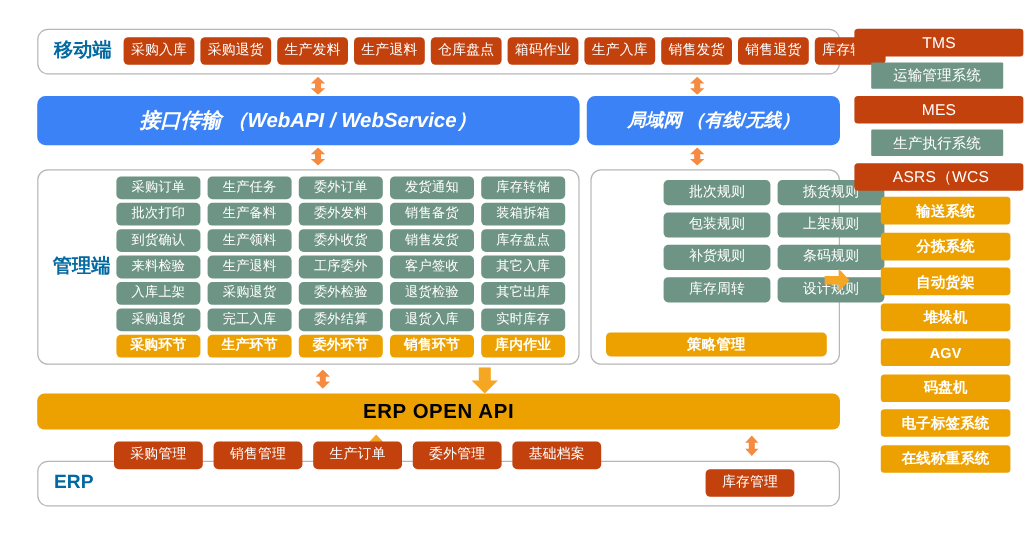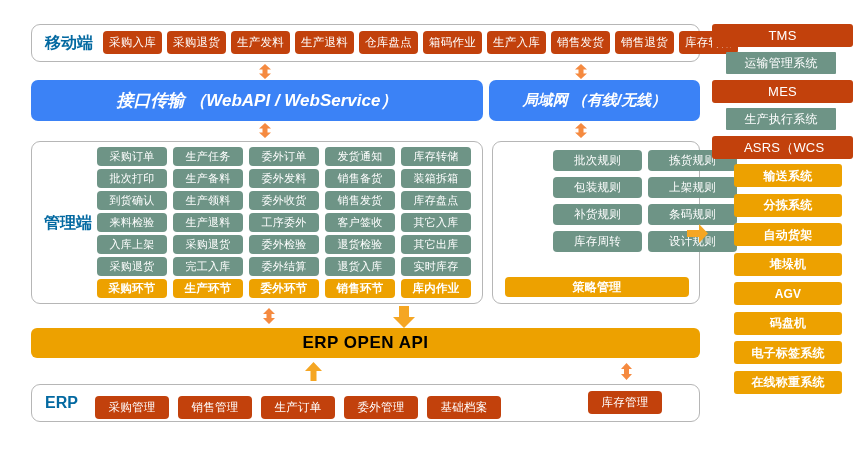--- a/index.html
+++ b/index.html
@@ -100,21 +100,21 @@
     border-radius: 6px;
     display: flex; align-items: center; justify-content: center;
     color: #000000; font-weight: bold; font-size: 17px;
     letter-spacing: .5px;
   }
 
   
   #erp-frame { left: 31px; top: 384px; width: 669px; height: 38px; }
   #erp-title { left: 45px; top: 395px; }
   #erp-items {
-    position: absolute; left: 95px; top: 396px;
+    position: absolute; left: 95px; top: 368px;
     display: flex; gap: 9px; justify-content: center;
   }
   #erp-items .pill { width: 74px; height: 23px; font-size: 11.5px; }
   #erp-inventory {
     position: absolute; left: 588px; top: 391px;
     width: 74px; height: 23px; font-size: 11.5px;
   }
 
   
   #sidebar { position: absolute; left: 712px; top: 24px; width: 141px; }

